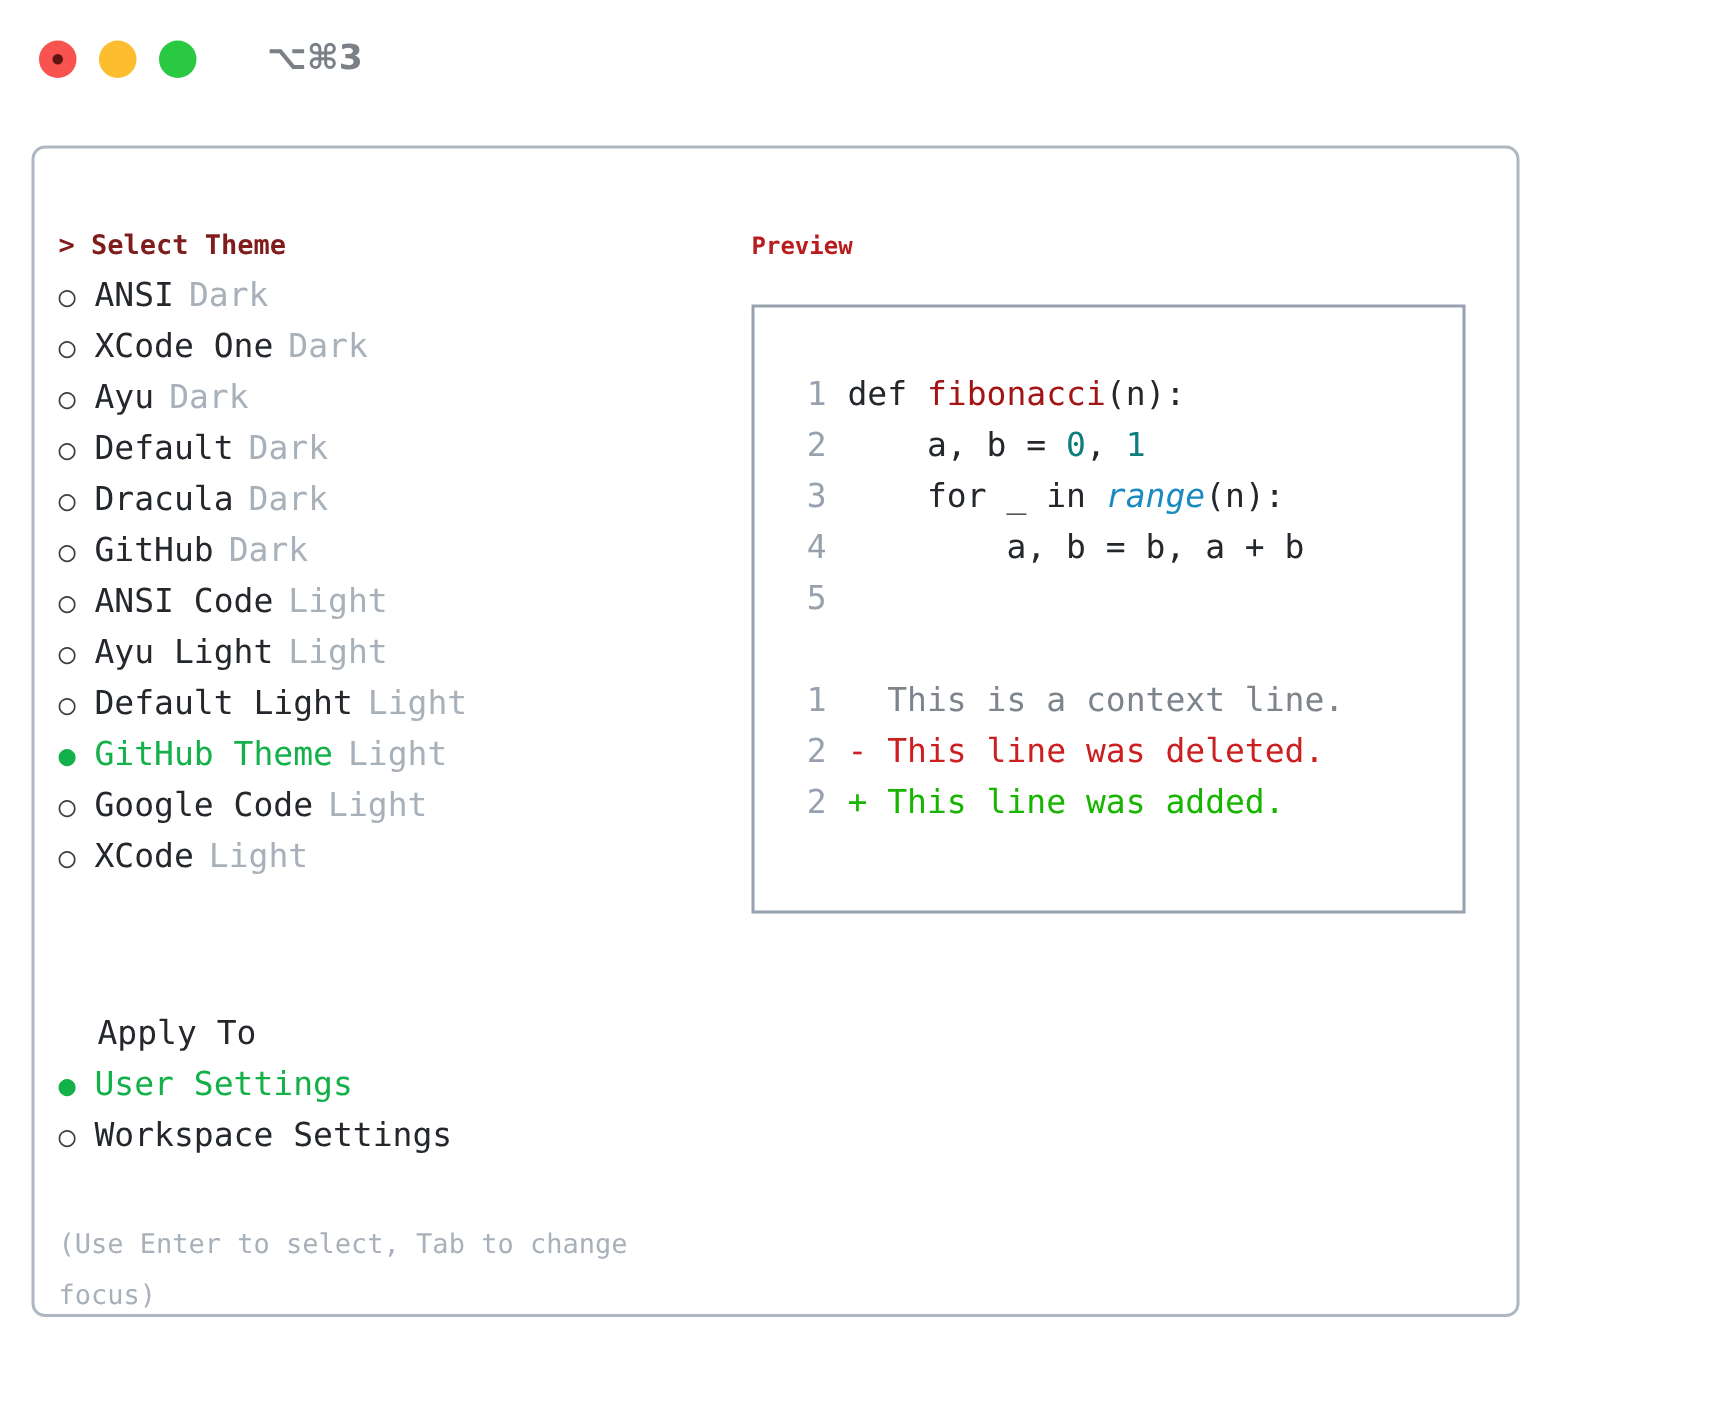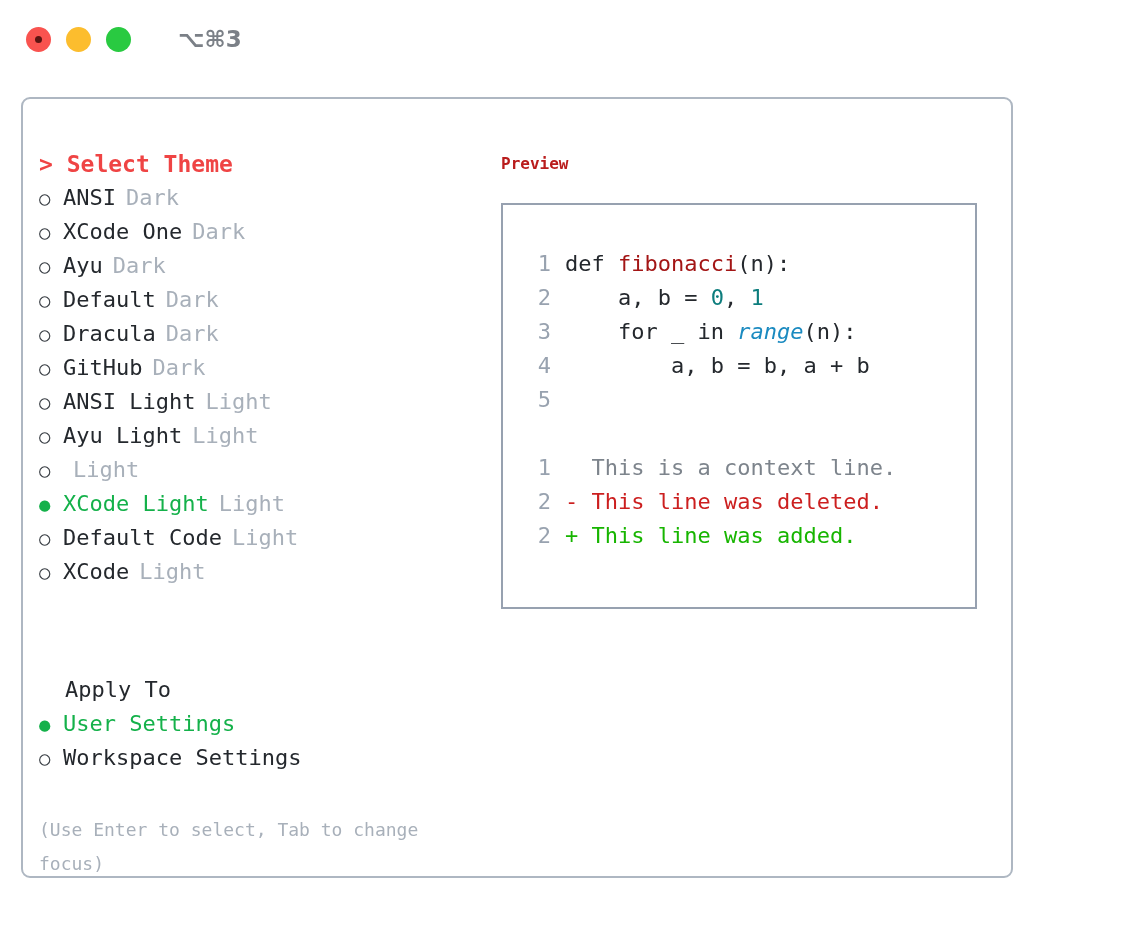--- a/index.html
+++ b/index.html
@@ -87,23 +87,23 @@
 
   
   .left-col {
     position: absolute;
     left: 16px;
     top: 48px;
     width: 460px;
   }
 
   .hdr {
-    font-size: 23px;
+    font-size: 18px;
     font-weight: bold;
-    color: #ef4444;
+    color: #7f1d1d;
     line-height: 34px;
     white-space: pre;
   }
 
   .list { margin: 0; padding: 0; }
 
   .row {
     display: flex;
     align-items: baseline;
     line-height: 34px;
@@ -214,25 +214,25 @@
       <div class="left-col">
         <div class="hdr">&gt; Select Theme</div>
 
         <div class="list" id="theme-list">
             <div class="row"><span class="bullet">○</span><span class="row-label">ANSI</span><span class="row-tag">Dark</span></div>
             <div class="row"><span class="bullet">○</span><span class="row-label">XCode One</span><span class="row-tag">Dark</span></div>
             <div class="row"><span class="bullet">○</span><span class="row-label">Ayu</span><span class="row-tag">Dark</span></div>
             <div class="row"><span class="bullet">○</span><span class="row-label">Default</span><span class="row-tag">Dark</span></div>
             <div class="row"><span class="bullet">○</span><span class="row-label">Dracula</span><span class="row-tag">Dark</span></div>
             <div class="row"><span class="bullet">○</span><span class="row-label">GitHub</span><span class="row-tag">Dark</span></div>
-            <div class="row"><span class="bullet">○</span><span class="row-label">ANSI Light</span><span class="row-tag">Light</span></div>
+            <div class="row"><span class="bullet">○</span><span class="row-label">ANSI Code</span><span class="row-tag">Light</span></div>
             <div class="row"><span class="bullet">○</span><span class="row-label">Ayu Light</span><span class="row-tag">Light</span></div>
-            <div class="row"><span class="bullet">○</span><span class="row-tag">Light</span></div>
-            <div class="row selected"><span class="bullet on">●</span><span class="row-label">XCode Light</span><span class="row-tag">Light</span></div>
-            <div class="row"><span class="bullet">○</span><span class="row-label">Default Code</span><span class="row-tag">Light</span></div>
+            <div class="row"><span class="bullet">○</span><span class="row-label">Default Light</span><span class="row-tag">Light</span></div>
+            <div class="row selected"><span class="bullet on">●</span><span class="row-label">GitHub Theme</span><span class="row-tag">Light</span></div>
+            <div class="row"><span class="bullet">○</span><span class="row-label">Google Code</span><span class="row-tag">Light</span></div>
             <div class="row"><span class="bullet">○</span><span class="row-label">XCode</span><span class="row-tag">Light</span></div>
           </div>
 
         <div class="section-gap"></div>
 
         <div class="sub-hdr">Apply To</div>
 
         <div class="list" id="apply-list">
             <div class="row selected"><span class="bullet on">●</span><span class="row-label">User Settings</span></div>
             <div class="row"><span class="bullet">○</span><span class="row-label">Workspace Settings</span></div>

